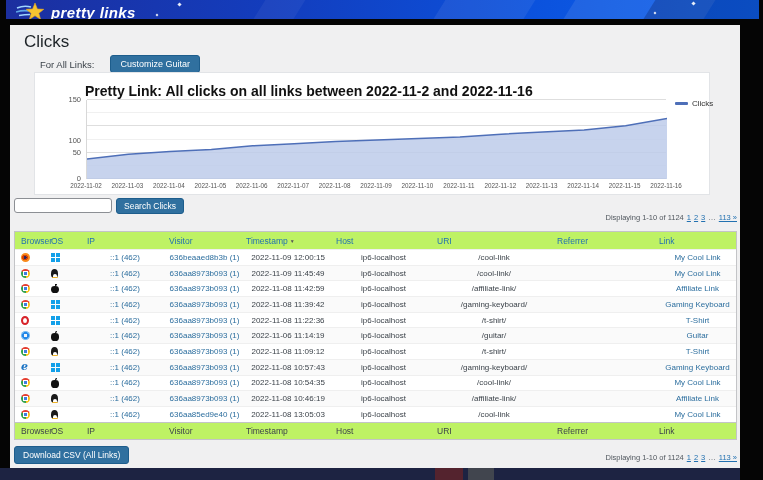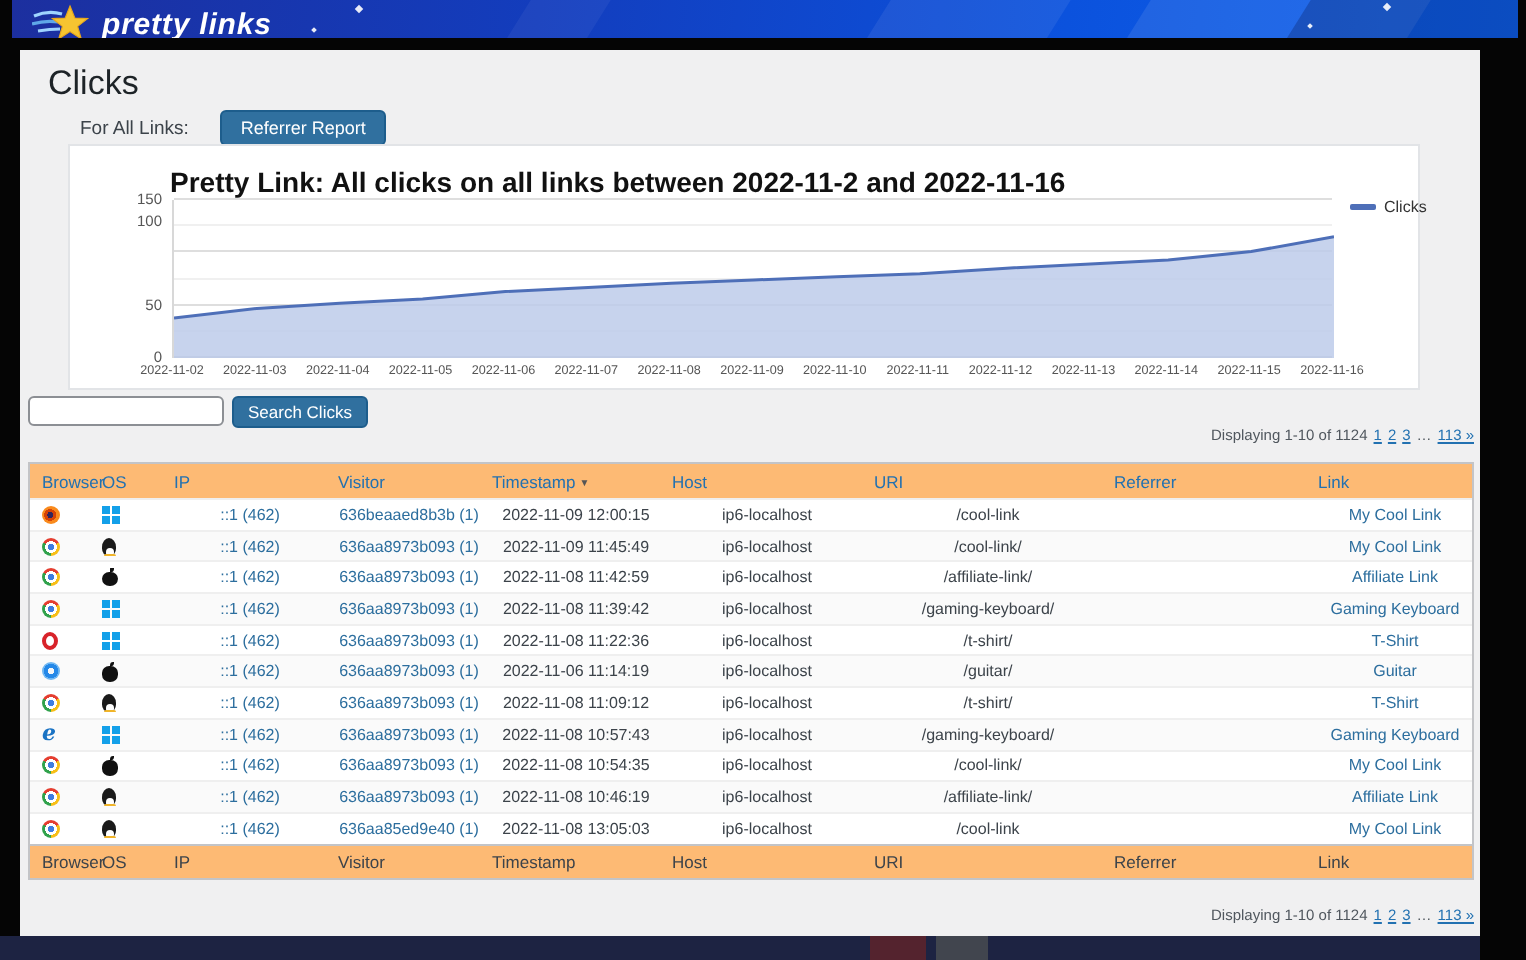--- a/index.html
+++ b/index.html
@@ -64,21 +64,21 @@
 
   
   .clicks-table { position:absolute; left:4px; top:206px; width:723px;
     background:#fff; border:1px solid #c3c4c7; }
   .t-row { display:grid; grid-template-columns:30px 36px 82px 77px 90px 101px 120px 102px 1fr;
     align-items:center; height:15.7px; border-top:1px solid #efefef; font-size:8px;
     color:#3c434a; background:#fff;text-align:center; }
   .t-row.alt { background:#fafafa; }
   .t-row > * { padding-left:6px; overflow:hidden; white-space:nowrap; }
   .t-head, .t-foot { display:grid; grid-template-columns:30px 36px 82px 77px 90px 101px 120px 102px 1fr;
-    align-items:center; height:17px; background:#fdba74; font-size:8.5px; }
+    align-items:center; height:17px; background:#bef264; font-size:8.5px; }
   .t-head { border-top:none; }
   .t-head a { color:#2271b1; text-decoration:none; padding-left:6px; cursor:pointer; }
   .t-foot { border-top:1px solid #c3c4c7; }
   .t-foot span { color:#3c434a; padding-left:6px; }
   .sort { font-size:5px; color:#555; margin-left:2px; vertical-align:1px; }
   .cell-link { color:#2c6e9e; text-decoration:none; cursor:pointer; }
 
   
   .ic { display:inline-block; position:relative; }
   .chrome-icon { width:9px; height:9px; border-radius:50%;
@@ -134,29 +134,29 @@
     <span class="logo-text">pretty links</span>
   </div>
 </div>
 
 <div class="main">
 
   <h1 class="page-title">Clicks</h1>
 
   <div class="filter-row">
     <span class="filter-label">For All Links:</span>
-    <button class="btn">Referrer Report</button>
+    <button class="btn">Customize Guitar</button>
   </div>
 
   <div class="chart-panel">
     <div class="chart-title">Pretty Link: All clicks on all links between 2022-11-2 and 2022-11-16</div>
     <div class="ylabels">
         <div style="bottom: -4px;">0</div>
         <div style="bottom: 22.3333px;">50</div>
-        <div style="bottom: 64px;">100</div>
+        <div style="bottom: 34px;">100</div>
         <div style="bottom: 75px;">150</div>
       </div>
     <div class="plot">
         <div class="grid zero" style="bottom: 0px;"></div>
         <div class="grid minor" style="bottom: 13.1667px;"></div>
         <div class="grid" style="bottom: 26.3333px;"></div>
         <div class="grid minor" style="bottom: 39.5px;"></div>
         <div class="grid" style="bottom: 52.6667px;"></div>
         <div class="grid minor" style="bottom: 65.8333px;"></div>
         <div class="grid" style="bottom: 79px;"></div>
@@ -386,20 +386,21 @@
         <span>IP</span>
         <span>Visitor</span>
         <span>Timestamp</span>
         <span>Host</span>
         <span>URI</span>
         <span>Referrer</span>
         <span>Link</span>
       </div>
   </div>
 
+  <button class="btn download-btn">Download CSV (All Links)</button>
   <div class="pagination bottom">
       <span>Displaying 1-10 of 1124</span>
       <a>1</a>
       <a>2</a>
       <a>3</a>
       <span class="ell">…</span>
       <a>113 »</a>
     </div>
 </div>
 

